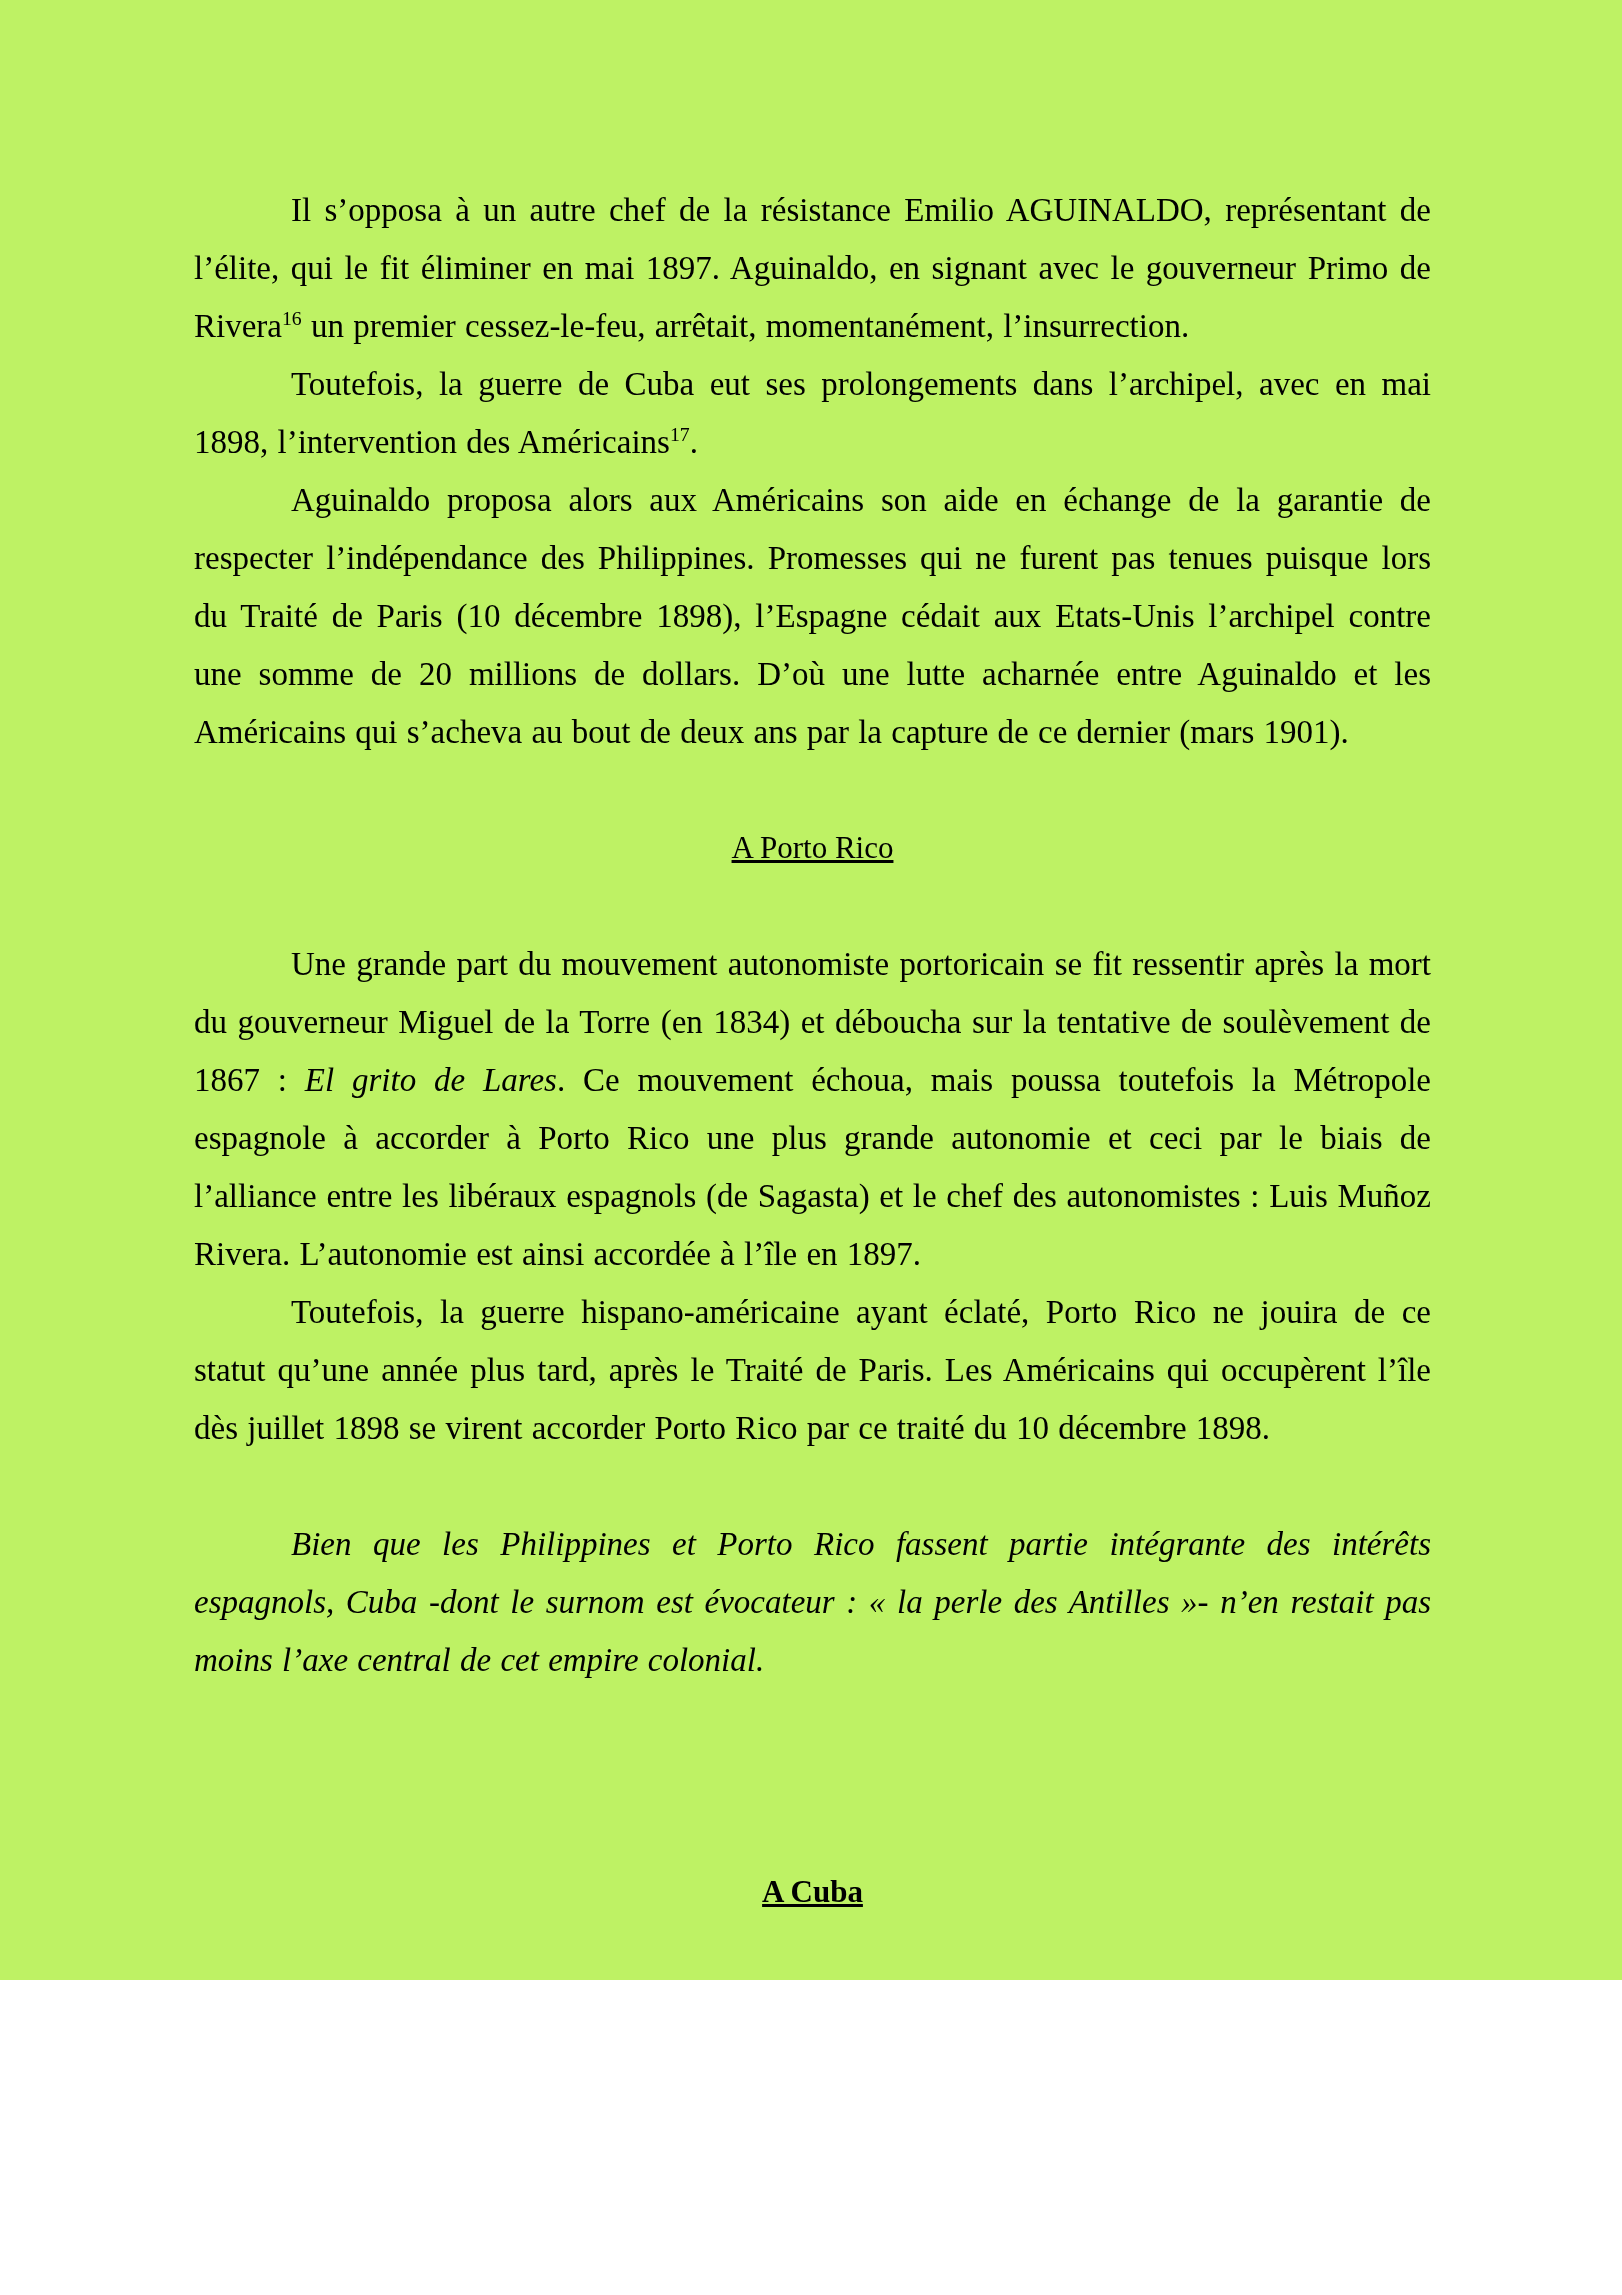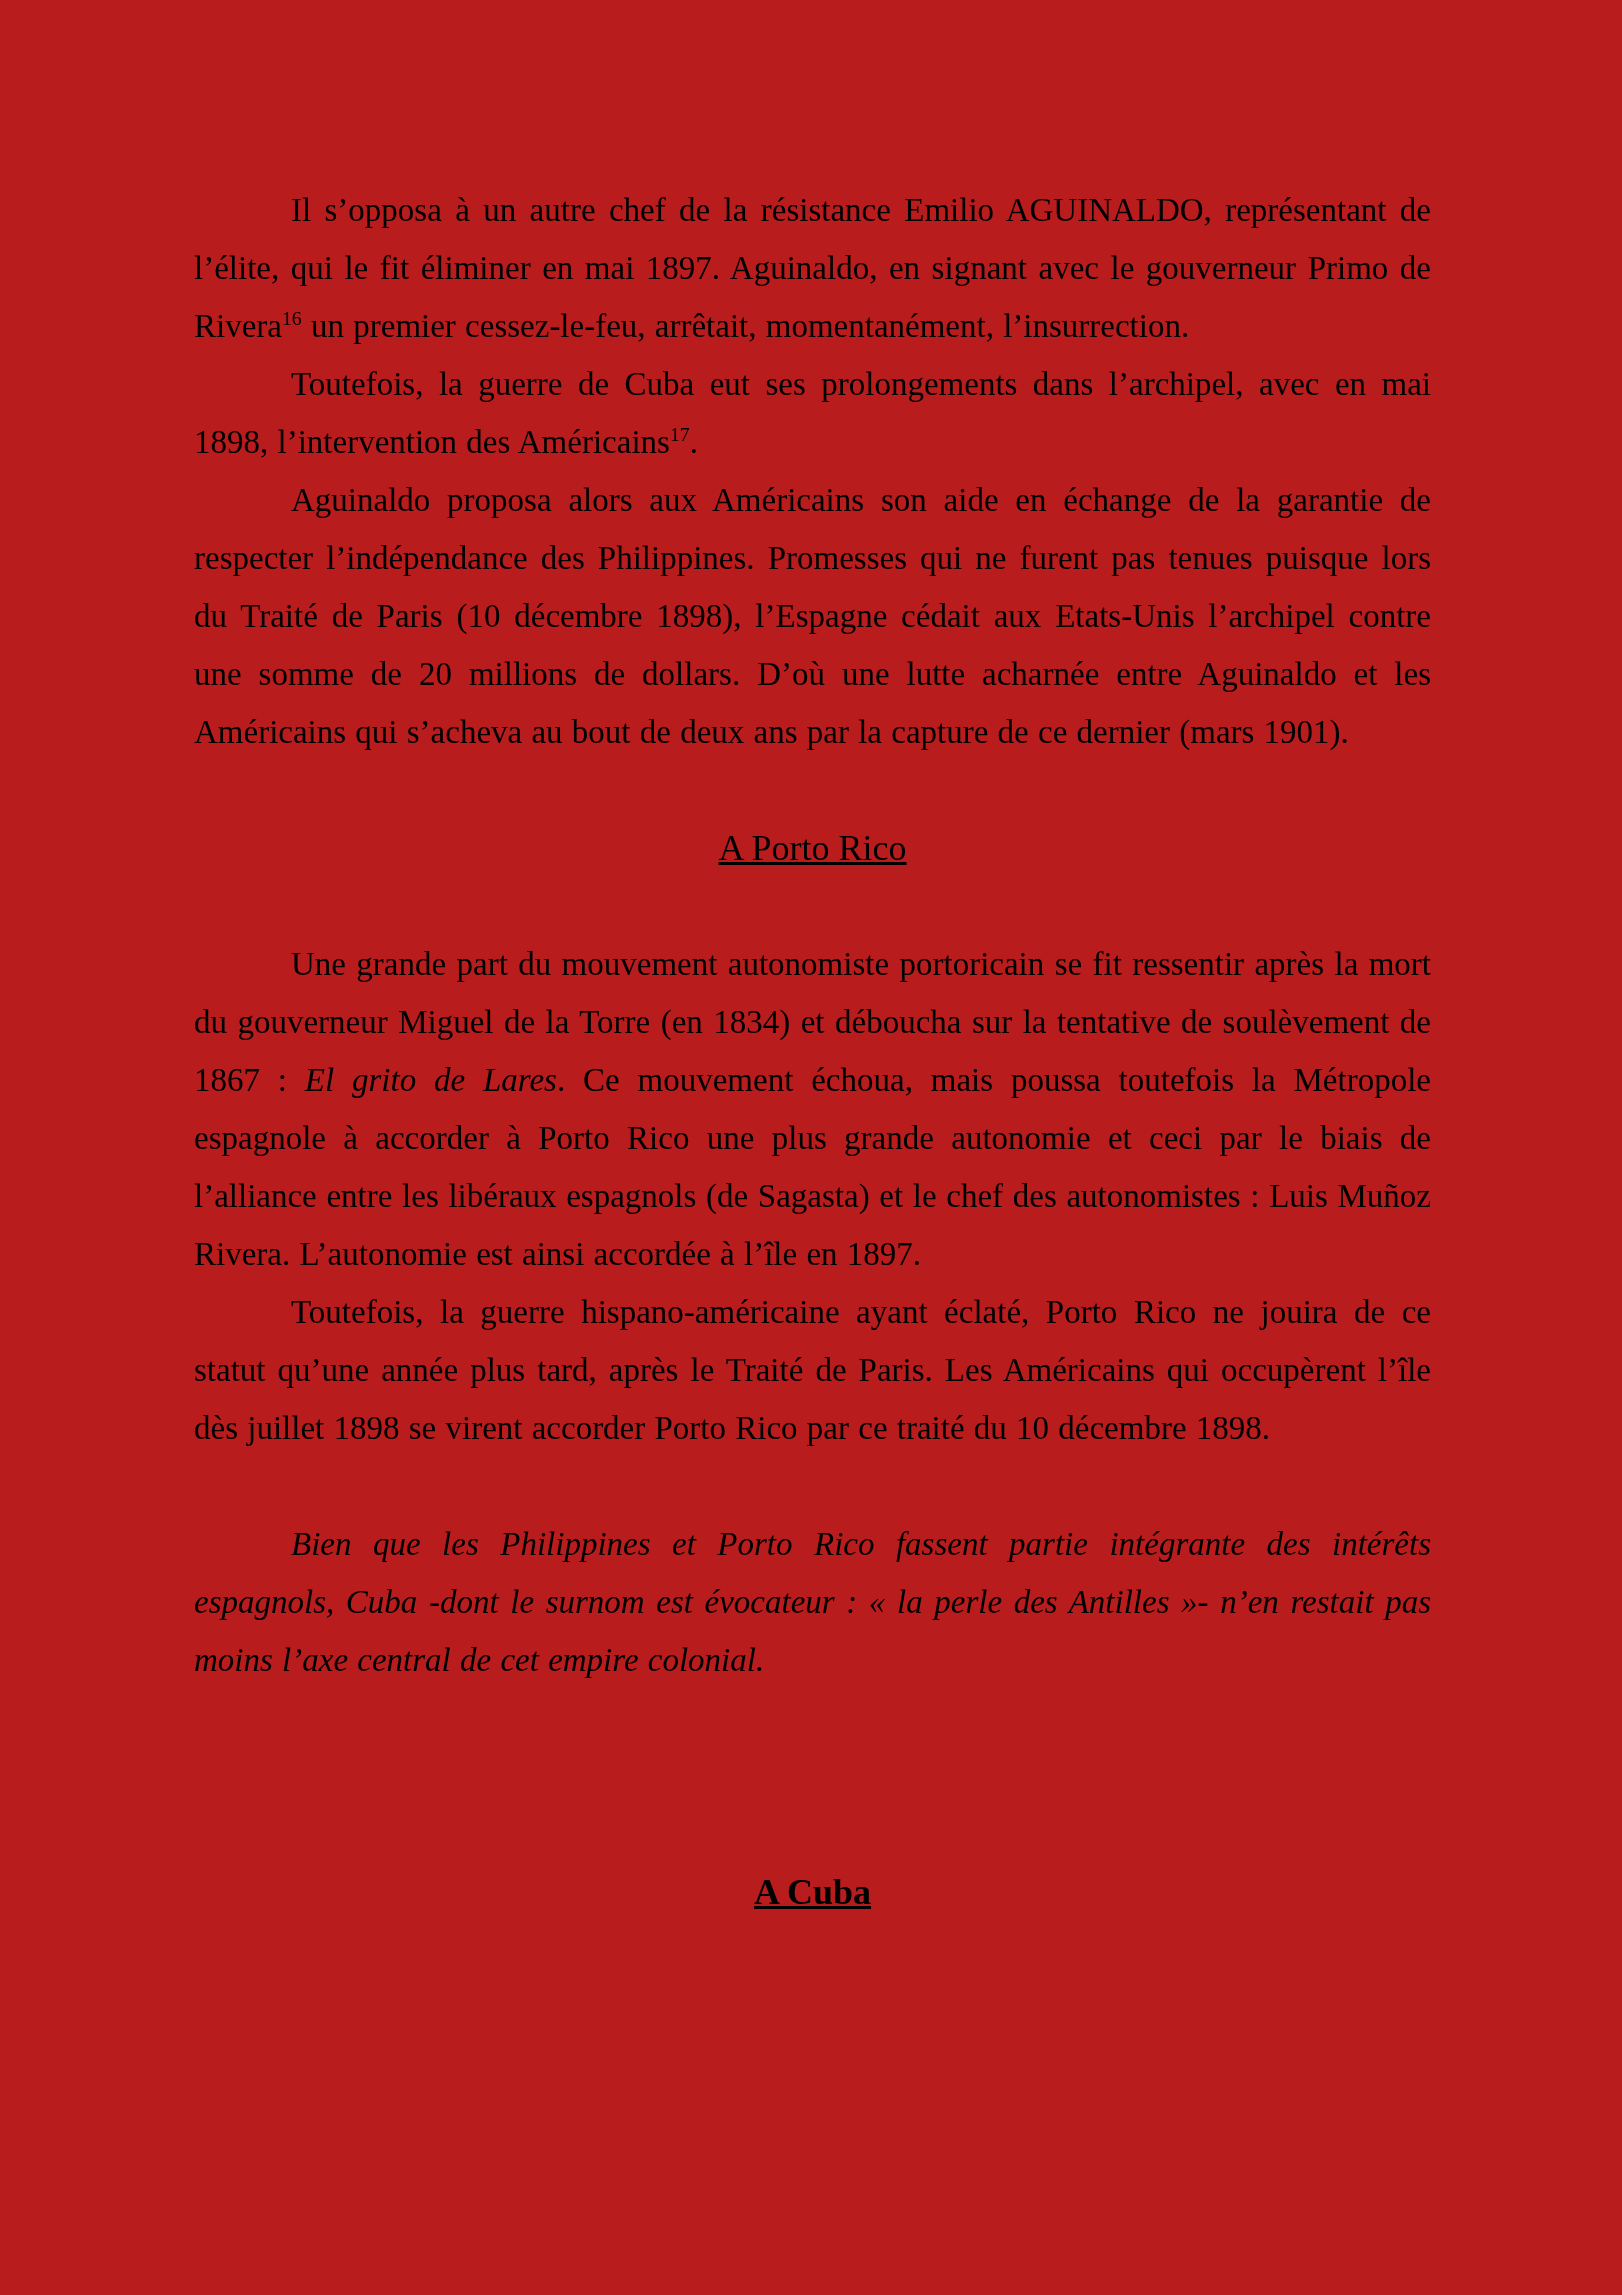--- a/index.html
+++ b/index.html
@@ -4,42 +4,42 @@
 <style>
   * { margin: 0; padding: 0; box-sizing: border-box; }
   html, body {
     width: 1623px;
     height: 2295px;
     background: #ffffff;
   }
   .page {
     position: relative;
     width: 1623px;
-    height: 2295px;
-    background: #b91c1c;
+    height: 1980px;
+    background: #bef264;
     color: #000000;
     font-family: "Liberation Serif", "DejaVu Serif", serif;
     overflow: hidden;
   }
   .content {
     position: absolute;
     left: 194px;
     width: 1237px;
     top: 181px;
   }
   .para {
     font-size: 33px;
     line-height: 58px;
     text-align: justify;
     text-indent: 97px;
     word-spacing: 1px;
   }
   .sp-above { margin-top: 58px; font-style: italic; }
   .heading {
-    font-size: 36px;
+    font-size: 31px;
     line-height: 58px;
     text-align: center;
     margin-top: 58px;
     margin-bottom: 58px;
   }
   .heading > span { text-decoration: underline; }
   .heading-cuba { margin-top: 174px; }
   sup.fnref {
     font-size: 0.6em;
     vertical-align: super;

